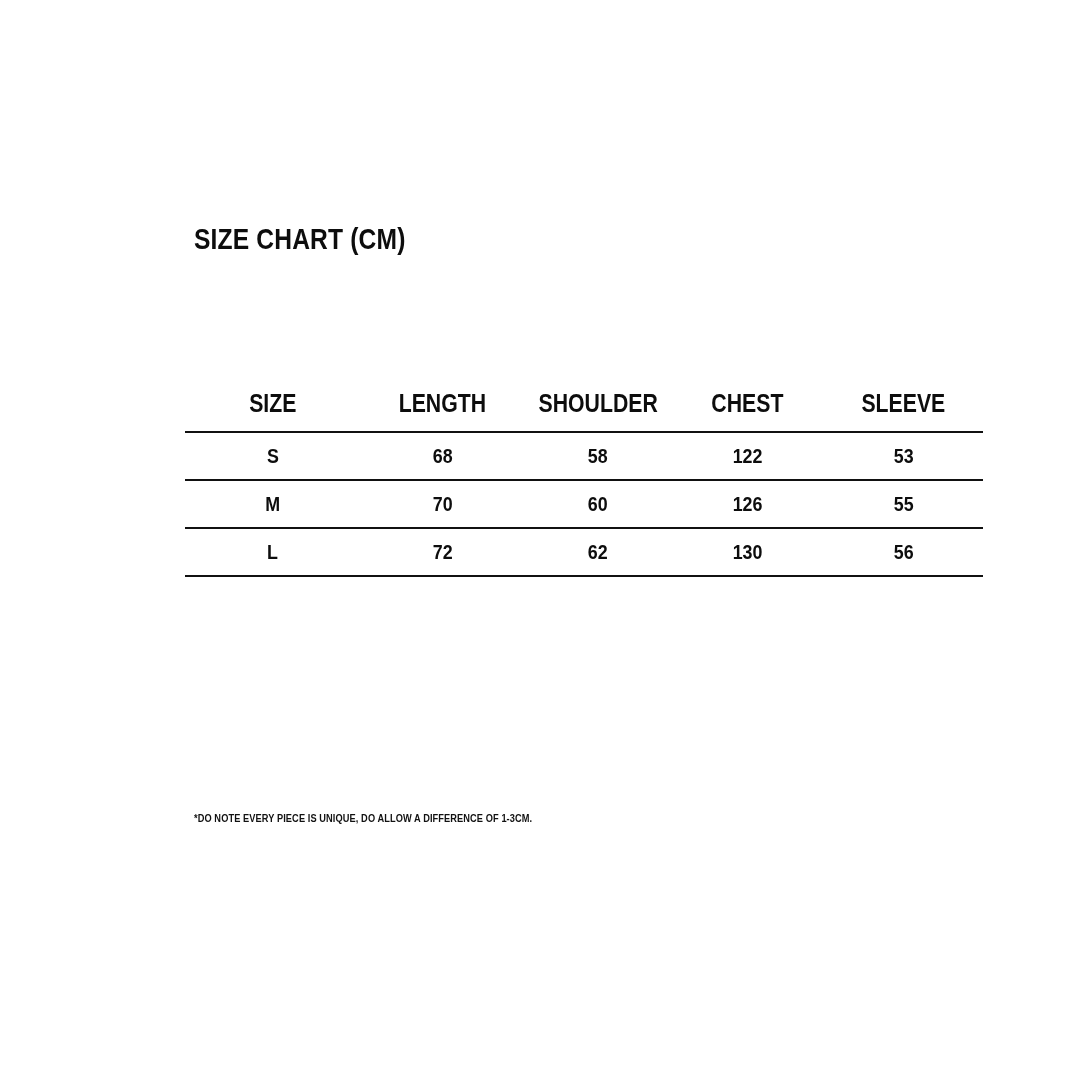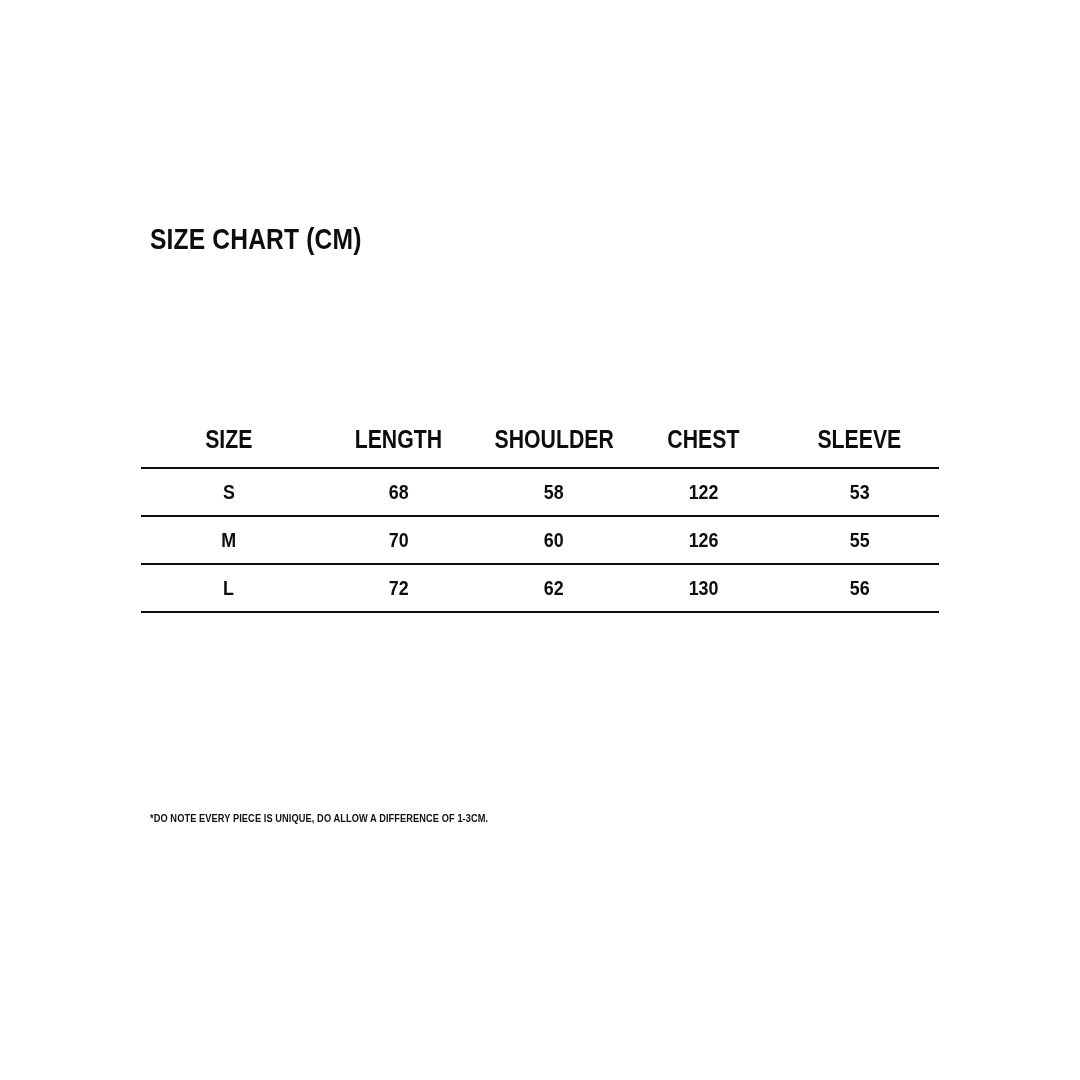--- a/index.html
+++ b/index.html
@@ -13,39 +13,40 @@
     font-family: "Liberation Sans", sans-serif;
     color: #111111;
     overflow: hidden;
   }
 
   .page {
     position: relative;
     width: 864px;
     height: 1080px;
     box-sizing: border-box;
+    margin-left: 44px;
   }
 
   .title {
     position: absolute;
     left: 150px;
     top: 222px;
     font-size: 30px;
     font-weight: 700;
     letter-spacing: 0.2px;
     color: #0d0d0d;
     transform: scaleX(0.82);
     transform-origin: left top;
     white-space: nowrap;
   }
 
   .table-wrap {
     position: absolute;
     left: 141px;
-    top: 419px;
+    top: 383px;
     width: 798px;
   }
 
   table.size-table {
     width: 100%;
     border-collapse: collapse;
     table-layout: fixed;
   }
 
   table.size-table th,

